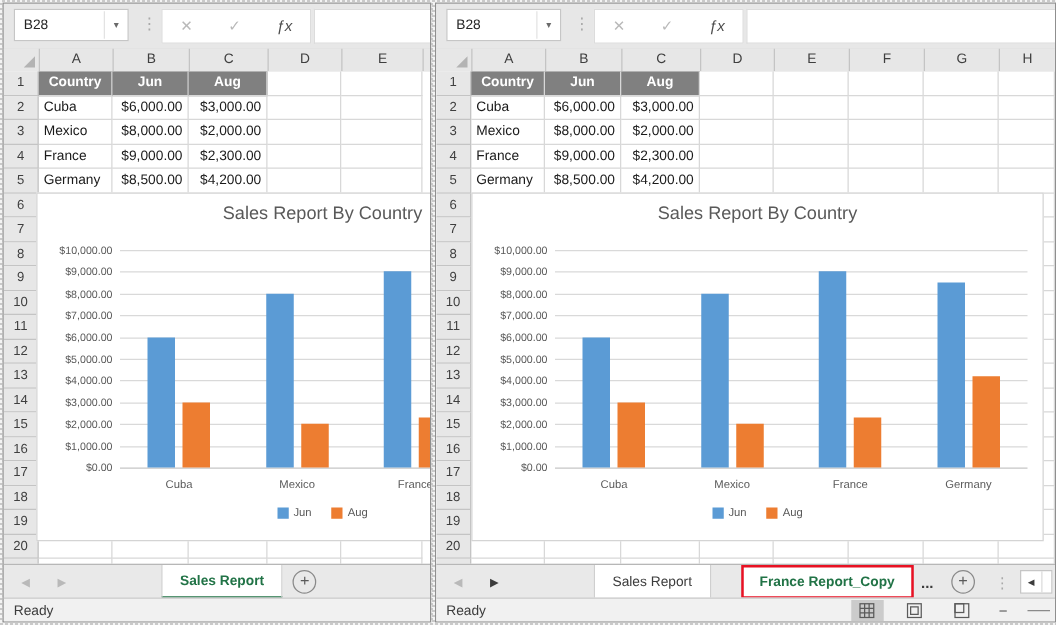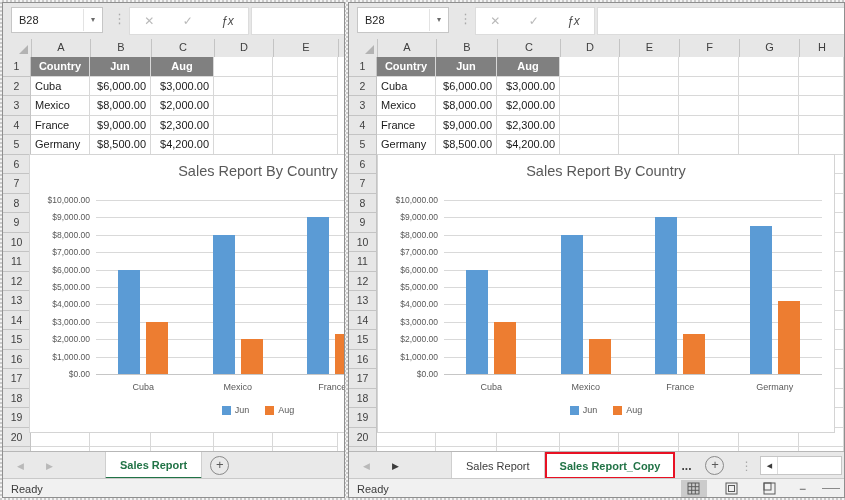--- a/index.html
+++ b/index.html
@@ -46,21 +46,21 @@
   .ch-xlab{position:absolute;text-align:center;font-size:9px;color:#595959;}
   .ch-legend{position:absolute;left:0;right:0;display:flex;justify-content:center;gap:16px;}
   .ch-leg-item{display:flex;align-items:center;gap:4px;font-size:9px;color:#595959;}
   .ch-leg-sw{width:9px;height:9px;display:inline-block;}
 
   
   .tabbar{position:absolute;left:0;right:0;top:448px;height:27px;background:#e9e9e9;border-top:1px solid #b7b7b7;display:flex;align-items:stretch;}
   .navarrows{width:88px;flex:none;display:flex;align-items:center;padding-left:14px;gap:22px;}
   .nav{font-size:9px;color:#b9b9b9;}
   .nav.on{color:#3c3c3c;}
-  .sheettab{flex:none;background:#fff;border-left:1px solid #cfcfcf;border-right:1px solid #cfcfcf;padding:0 14px;display:flex;align-items:center;font-size:11px;color:#3c3c3c;box-sizing:border-box;}
+  .sheettab{flex:none;background:#fff;border-left:1px solid #cfcfcf;border-right:1px solid #cfcfcf;padding:0 14px;display:flex;align-items:center;font-size:11px;color:#3c3c3c;box-sizing:border-box;margin-left:24px;}
   .sheettab.active{color:#217346;font-weight:bold;border-bottom:2px solid #217346;}
   .sheettab.hl{outline:2px solid #e81123;outline-offset:-2px;border-bottom:none;}
   .tab-ellipsis{display:flex;align-items:center;padding:0 6px;font-size:12px;font-weight:bold;color:#3c3c3c;}
   .addsheet{display:flex;align-items:center;padding:0 8px;}
   .addsheet .circ{width:17px;height:17px;border:1px solid #8a8a8a;border-radius:50%;color:#5a5a5a;font-size:13px;line-height:15px;text-align:center;}
   .tb-dots{display:flex;align-items:center;padding:0 8px;font-size:12px;color:#a9a9a9;}
   .scrollbox{flex:1;margin:4px 2px 4px 0;background:#fff;border:1px solid #c6c6c6;display:flex;}
   .scroll-arrow{width:16px;border-right:1px solid #dcdcdc;display:flex;align-items:center;justify-content:center;font-size:7px;color:#3c3c3c;}
 
   
@@ -630,21 +630,21 @@
           <div>Aug</div>
         </div>
       </div>
     </div>
   <div class="tabbar">
       <div class="navarrows">
         <div class="nav">◀</div>
         <div class="nav on">▶</div>
       </div>
       <div class="sheettab">Sales Report</div>
-      <div class="sheettab active hl">Sales Report_Copy</div>
+      <div class="sheettab active hl">France Report_Copy</div>
       <div class="tab-ellipsis">...</div>
       <div class="addsheet">
         <div class="circ">+</div>
       </div>
       <div class="tb-dots">⋮</div>
       <div class="scrollbox">
         <div class="scroll-arrow">◀</div>
       </div>
     </div>
   <div class="statusbar">

